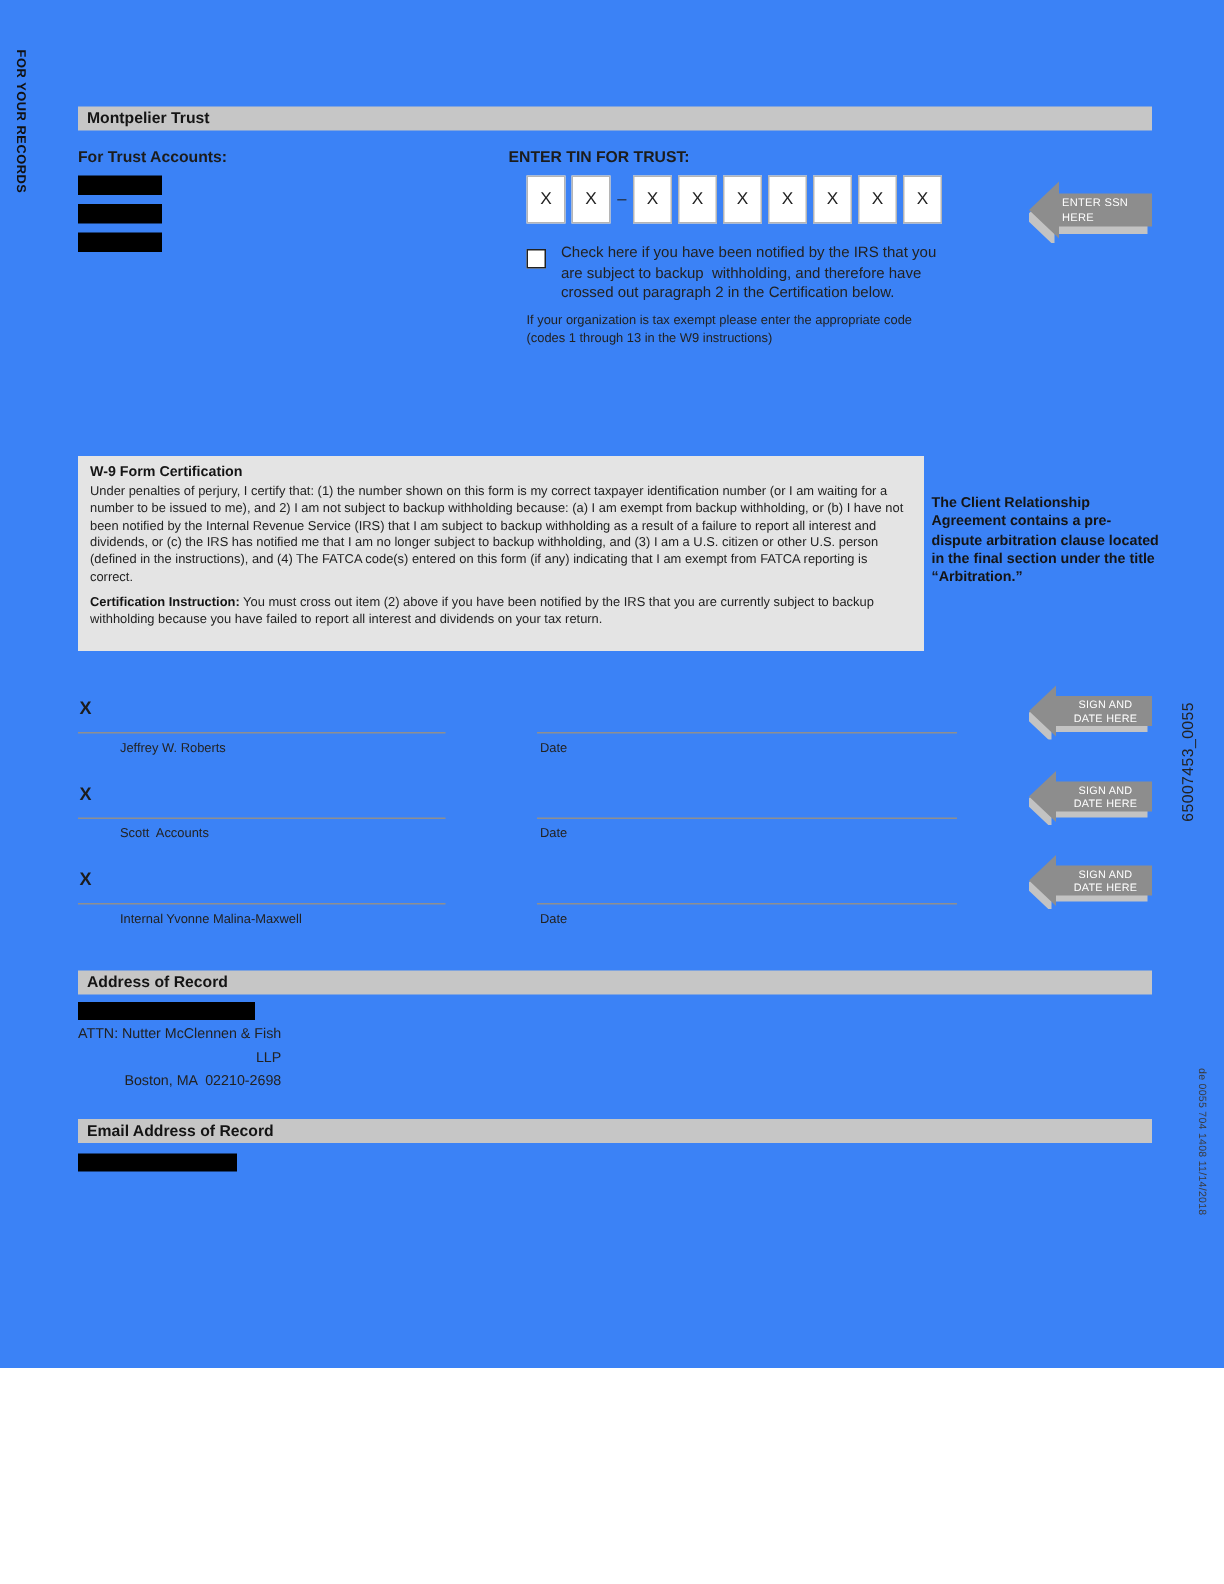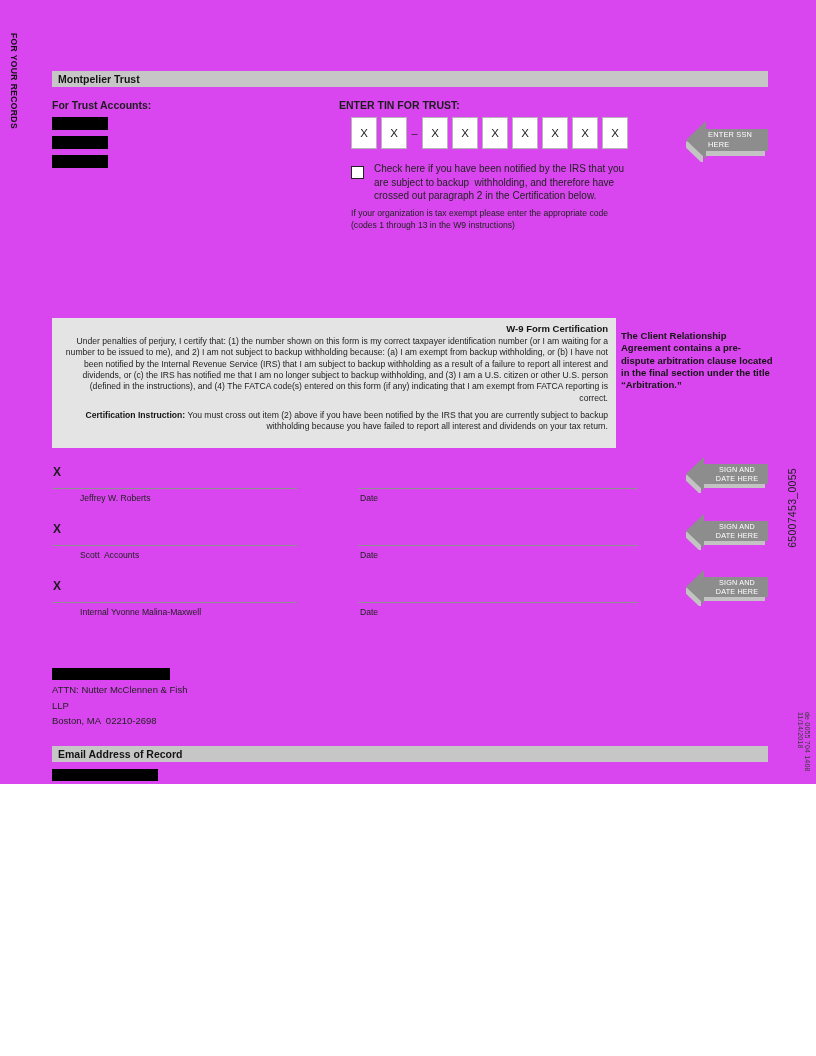--- a/index.html
+++ b/index.html
@@ -1,17 +1,17 @@
 <!DOCTYPE html>
 <html><head>
 <meta charset="utf-8">
 <style>
   * { margin:0; padding:0; box-sizing:border-box; }
   body { background:#ffffff; font-family:"Liberation Sans", sans-serif; color:#1c1c1c; }
-  .page { position:relative; width:816px; height:784px; background:#d946ef; overflow:hidden; }
+  .page { position:relative; width:816px; height:912px; background:#3b82f6; overflow:hidden; }
   .abs { position:absolute; }
   .pre { white-space:pre-wrap; }
 
   .v-left { left:9px; top:33px; writing-mode:vertical-rl; font-size:8.5px; font-weight:bold; letter-spacing:.4px; color:#111; }
 
   .section-bar { left:52px; width:716px; height:16px; background:#c6c6c6; font-size:10.5px; font-weight:bold; line-height:16px; padding-left:6px; color:#141414; }
   .bar-title { top:71px; }
   .bar-address { top:647px; }
   .bar-email { top:746px; }
 
@@ -30,42 +30,42 @@
 
   .exempt-blk { left:351px; top:208px; width:330px; }
   .exempt-bold { font-size:9.5px; font-weight:bold; }
   .exempt-reg { font-size:8.6px; line-height:1.35; color:#222; }
   .fatca { margin-top:7px; }
 
   .arrow-wrap { left:686px; width:82px; }
   .arrow-ssn { top:118px; height:44px; }
   .arrow-text { position:absolute; left:22px; right:2px; top:0; bottom:0; display:flex; flex-direction:column; align-items:center; justify-content:center; color:#fff; font-weight:normal; font-size:7.2px; line-height:1.3; letter-spacing:.2px; text-align:left; }
 
-  .w9-box { left:52px; top:318px; width:564px; min-height:130px; background:#e4e4e4; padding:5px 8px 7px 8px;text-align:right; }
+  .w9-box { left:52px; top:304px; width:564px; min-height:130px; background:#e4e4e4; padding:5px 8px 7px 8px; }
   .w9-title { font-size:9.5px; font-weight:bold; margin-bottom:2px; color:#141414; }
   .w9-body { font-size:8.6px; line-height:1.32; color:#222; }
   .w9-instr { margin-top:6px; font-size:8.6px; line-height:1.32; color:#222; }
   .w9-instr b { color:#141414; }
 
   .arb-note { left:621px; top:330px; width:152px; font-size:9.5px; font-weight:bold; line-height:1.3; color:#141414; }
 
   .sig-row { left:52px; width:586px; height:50px; }
   .sig-x { position:absolute; left:1px; top:0; font-size:12px; font-weight:bold; }
   .sig-line { position:absolute; left:0; top:23px; width:245px; border-top:1px solid #8f8f8f; height:0; }
   .date-line { position:absolute; left:306px; top:23px; width:280px; border-top:1px solid #8f8f8f; height:0; }
   .sig-name { position:absolute; left:28px; top:28px; font-size:8.6px; color:#222; }
   .date-label { position:absolute; left:308px; top:28px; font-size:8.6px; color:#222; }
 
   .arrow-sign1 { top:455px; height:38px; }
   .arrow-sign2 { top:512px; height:38px; }
   .arrow-sign3 { top:568px; height:38px; }
 
   .v-code { left:786px; top:468px; writing-mode:vertical-rl; transform:rotate(180deg); font-size:10.5px; color:#222; letter-spacing:.3px; }
   .addr-redact { left:52px; top:668px; width:118px; height:12px; }
-  .addr-lines { left:52px; top:682px; font-size:9.5px; line-height:15.5px; color:#222; }
+  .addr-lines { left:52px; top:682px; font-size:9.5px; line-height:15.5px; color:#222;text-align:right; }
   .email-redact { left:52px; top:769px; width:106px; height:12px; }
 
   .v-footer { left:797px; top:712px; writing-mode:vertical-rl; font-size:7px; color:#3a3a3a; letter-spacing:.2px; }
   .page-num { left:14px; top:1017px; font-size:9px; color:#333; }
   .footer-code { left:168px; top:1080px; font-size:8.5px; color:#2a2a2a; }
   .bottom-bar { left:0; top:1050px; width:816px; height:3px; background:#8f8f8f; }
 </style>
 </head>
 <body>
 
@@ -170,20 +170,21 @@
       <polygon points="0,19 18,2 18,9 82,9 82,29 18,29 18,36" fill="#8d8d8d"></polygon>
     </svg>
     <div class="arrow-text">
       <span>SIGN AND</span>
       <span>DATE HERE</span>
     </div>
   </div>
 
   <div class="abs v-code">65007453_0055</div>
 
+  <div class="abs section-bar bar-address">Address of Record</div>
   <div class="abs redact addr-redact"></div>
   <div class="abs addr-lines">
     <div>ATTN: Nutter McClennen &amp; Fish</div>
     <div>LLP</div>
     <div class="pre">Boston, MA  02210-2698</div>
   </div>
 
   <div class="abs section-bar bar-email">Email Address of Record</div>
   <div class="abs redact email-redact"></div>
 

